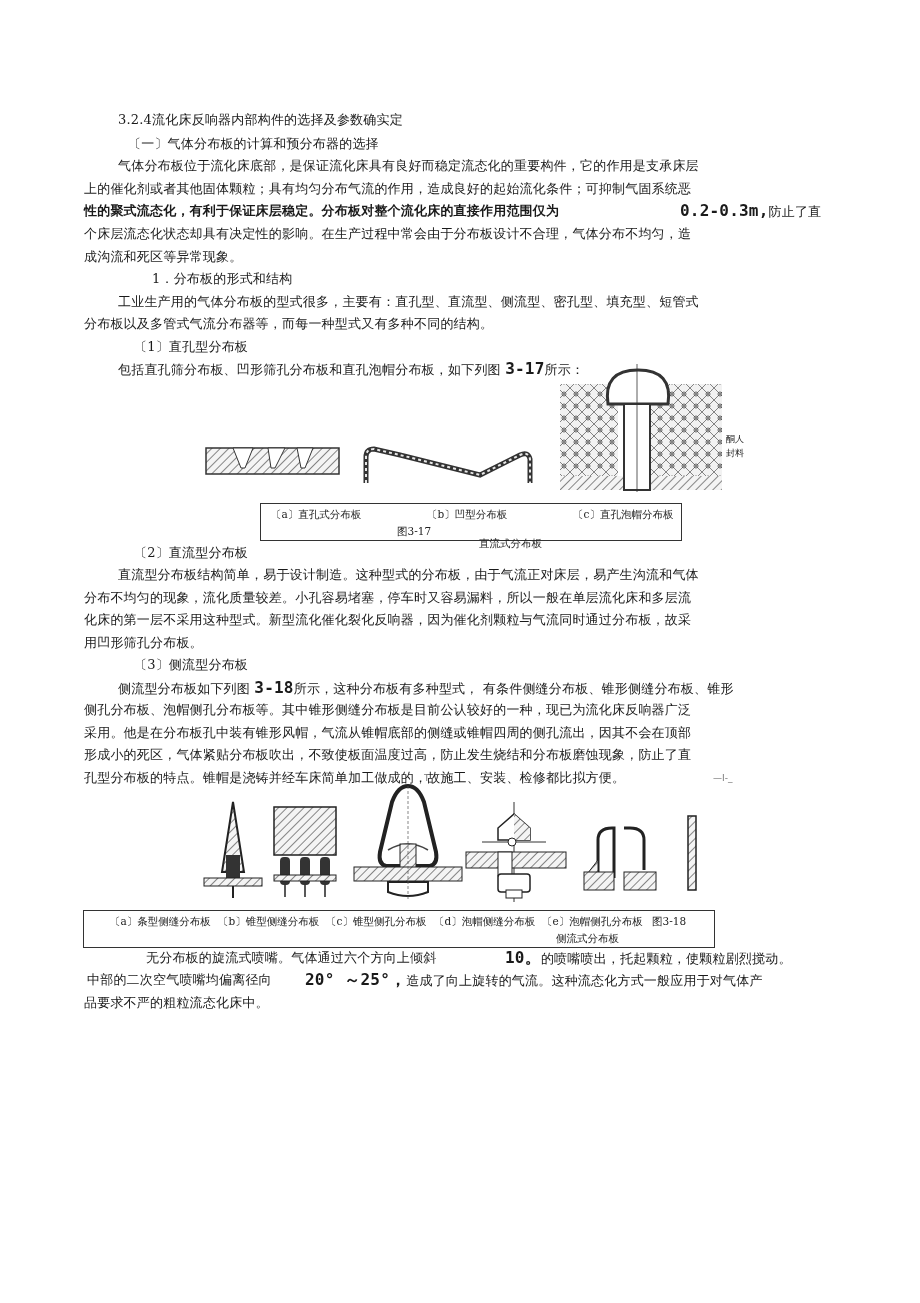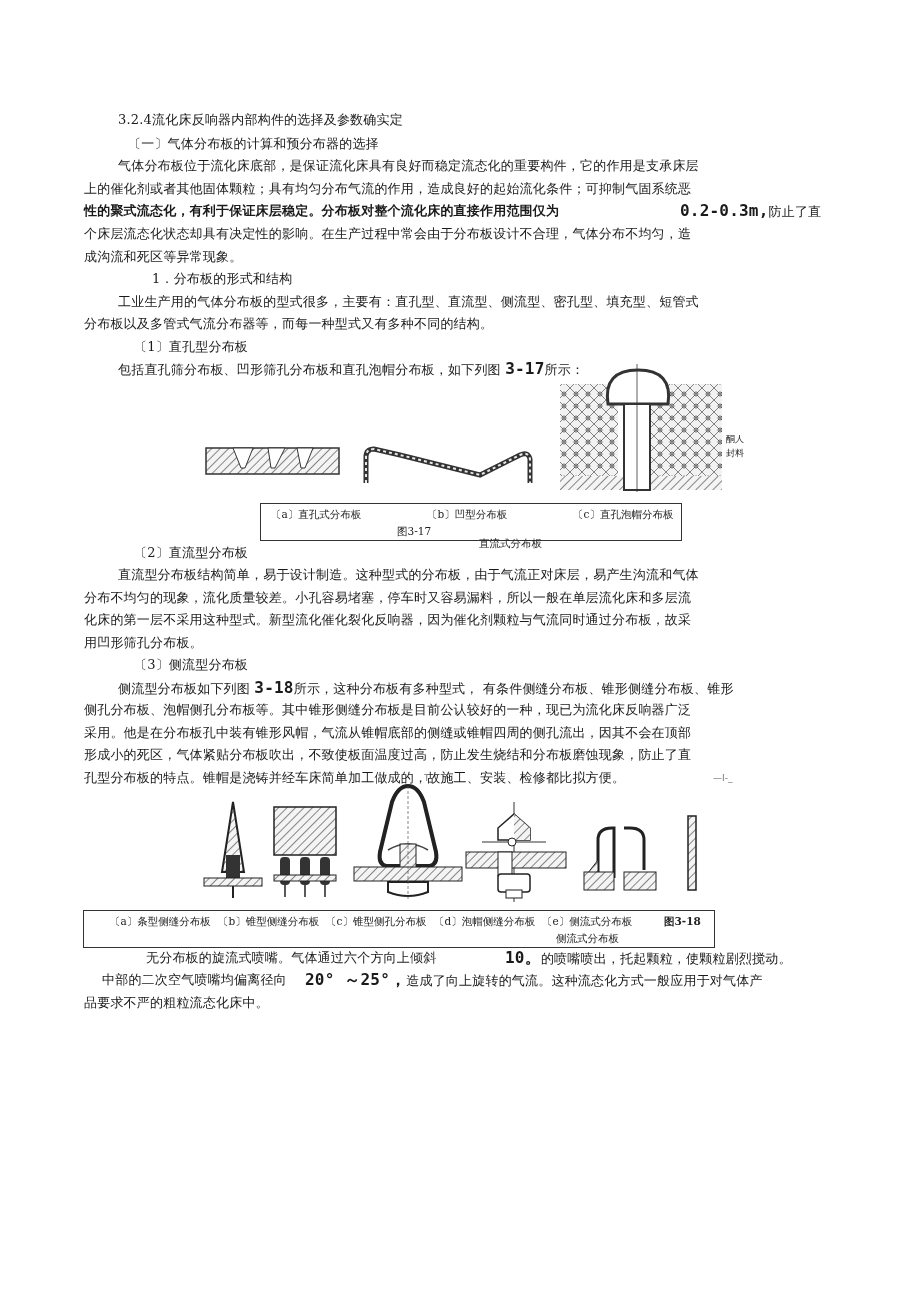--- a/index.html
+++ b/index.html
@@ -152,30 +152,30 @@
 
 <svg class="fig" style="left:685px; top:814px;" width="14" height="80">
   <rect x="3" y="2" width="8" height="74" fill="url(#hatch)" stroke="#222" stroke-width="1.5"></rect>
 </svg>
 
 <div class="caption-box" style="left:83px; top:910px; width:630px; height:36px;">
   <span class="cap" style="left:26px; top:3px;">〔a〕条型侧缝分布板</span>
   <span class="cap" style="left:134px; top:3px;">〔b〕锥型侧缝分布板</span>
   <span class="cap" style="left:242px; top:3px;">〔c〕锥型侧孔分布板</span>
   <span class="cap" style="left:350px; top:3px;text-align:center;">〔d〕泡帽侧缝分布板</span>
-  <span class="cap" style="left:458px; top:3px;">〔e〕侧流式分布板</span>
-  <span class="cap" style="left:580px; top:3px;font-weight:bold;">图3-18</span>
+  <span class="cap" style="left:458px; top:3px;">〔e〕泡帽侧孔分布板</span>
+  <span class="cap" style="left:568px; top:3px;">图3-18</span>
   <span class="cap" style="left:472px; top:20px;">侧流式分布板</span>
 </div>
 
 <div class="line" style="left:146px; top:950px;">
   <span>无分布板的旋流式喷嘴。气体通过六个方向上倾斜</span>
 </div>
 <div class="line" style="left:505px; top:950px;">
   <span class="bold-num">10。</span><span>的喷嘴喷出，托起颗粒，使颗粒剧烈搅动。</span>
 </div>
-<div class="line" style="left:102px; top:972px;text-align:right;">
+<div class="line" style="left:87px; top:972px;text-align:right;">
   <span>中部的二次空气喷嘴均偏离径向</span>
 </div>
 <div class="line" style="left:305px; top:972px;">
   <span class="bold-num">20° ～25°，</span><span>造成了向上旋转的气流。这种流态化方式一般应用于对气体产</span>
 </div>
 <div class="line" style="left:84px; top:995px;">品要求不严的粗粒流态化床中。</div>
 
 </body></html>

